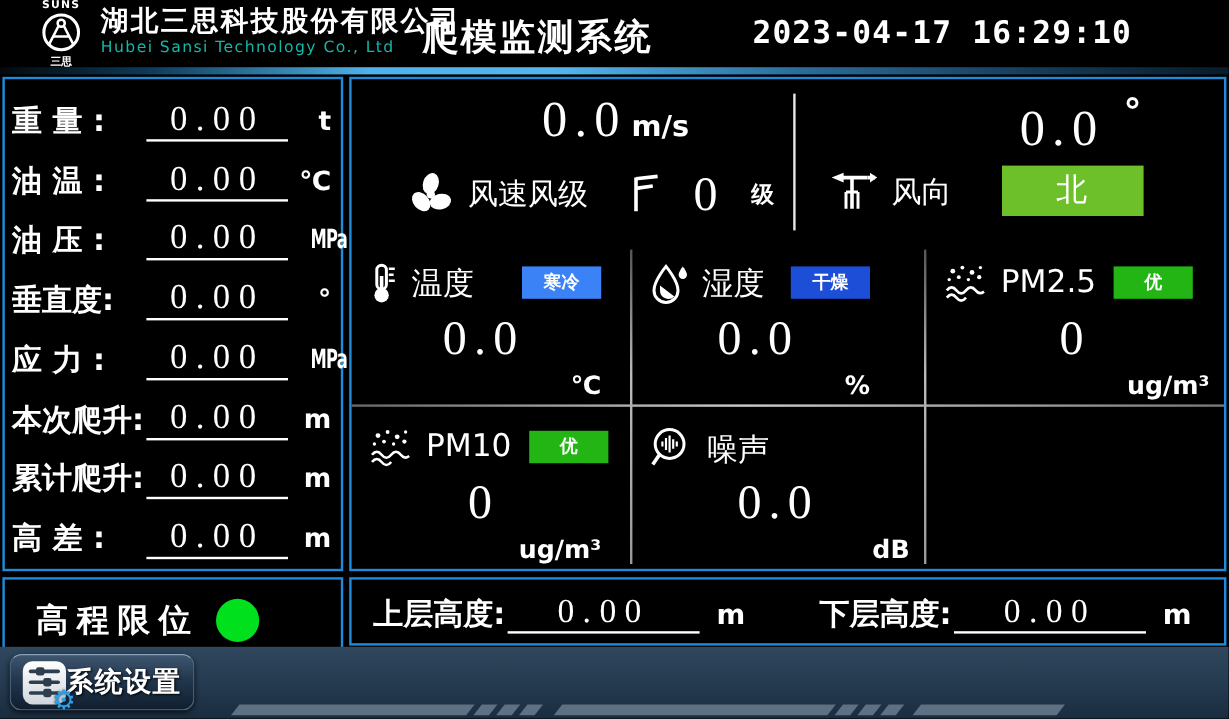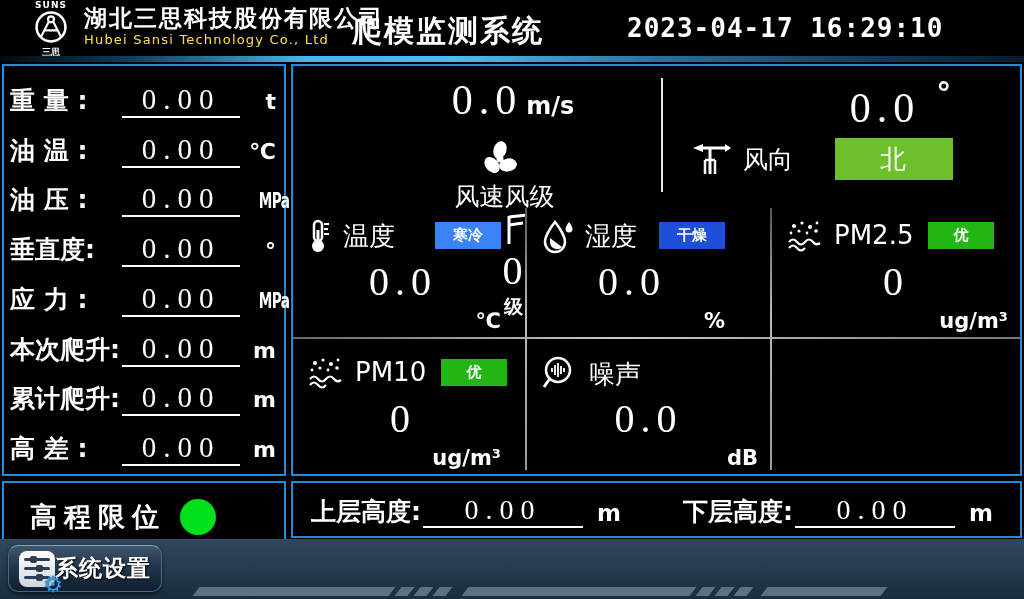--- a/index.html
+++ b/index.html
@@ -10,21 +10,21 @@
     color:#fff;
   }
   
   .header { position:absolute; left:0; top:0; width:1024px; height:56px; background:#000; }
   .logo-wrap { position:absolute; left:22px; top:0px; width:58px; height:56px; text-align:center; }
   .logo-suns { font-size:9px; font-weight:bold; letter-spacing:1px; line-height:10px; }
   .logo-circle { margin:0 auto; width:34px; height:34px; }
   .logo-sansi { font-size:9px; font-weight:bold; line-height:9px; }
   .company { position:absolute; left:84px; top:5px; }
   .company-cn { font-size:23px; font-weight:bold; letter-spacing:2px; line-height:26px; }
-  .company-en { font-size:13px; letter-spacing:1.2px; line-height:18px; color:#fde047; }
+  .company-en { font-size:13px; letter-spacing:1.2px; line-height:18px; color:#14b8a6; }
   .app-title { position:absolute; left:352px; top:11px; font-size:30px; font-weight:bold; letter-spacing:2px; }
   .timestamp { position:absolute; left:612px; top:13px; font-size:26px; font-weight:bold;
     font-family:"DejaVu Sans Mono","Liberation Mono",monospace; letter-spacing:1px;margin-left:15px; }
   .grad-line { position:absolute; left:0; top:56px; width:1024px; height:6px;
     background:linear-gradient(90deg,#04080d 0%,#0d3a58 12%,#4fb2e8 30%,#55b6ec 45%,#2a6d9c 65%,#143b57 85%,#081b2b 100%); }
   
   .panel { position:absolute; border:2px solid #1e8cdb; background:#000; }
   .left-panel  { left:2px;  top:64px;  width:284px; height:412px; }
   .main-panel  { left:291px; top:64px; width:731px; height:412px; }
   .elev-panel  { left:2px;  top:481px; width:284px; height:71px; }
@@ -44,21 +44,21 @@
   
   .wind-row { position:absolute; left:0; top:0; width:727px; height:136px; }
   .wind-divider { position:absolute; left:368px; top:12px; width:2px; height:114px; background:#e8e8e8; }
   .wind-left { position:absolute; left:0; top:0; width:368px; height:136px; }
   .wind-right { position:absolute; left:370px; top:0; width:357px; height:136px; }
   .big-top { position:absolute; top:10px; left:0; right:0; text-align:center; white-space:nowrap; }
   .big-num { font-family:"Liberation Serif","DejaVu Serif",serif; font-size:42px; letter-spacing:6px; }
   .big-unit { font-size:24px; font-weight:bold; margin-left:4px; }
   .deg-sym { font-size:30px; font-weight:bold; vertical-align:18px; margin-left:16px; }
   .wind-sub { position:absolute; top:72px; left:0; right:0; display:flex; align-items:center; }
-  .wl-sub { padding-left:45px;flex-direction:column; }
+  .wl-sub { padding-left:45px; }
   .wr-sub { padding-left:24px; }
   .w-label { font-size:25px; margin-left:10px; white-space:nowrap; }
   .level-num { font-family:"Liberation Serif","DejaVu Serif",serif; font-size:40px; margin-left:26px; }
   .level-unit { font-size:19px; font-weight:bold; margin-left:28px; }
   .flag-icon { margin-left:36px; }
   .dir-badge { margin-left:42px; width:118px; height:42px; text-align:center; line-height:42px;
     font-size:26px; letter-spacing:2px; }
   
   .grid { position:absolute; left:0; top:136px; width:727px; height:272px; }
   .vdiv { position:absolute; top:6px; bottom:4px; width:2px;

